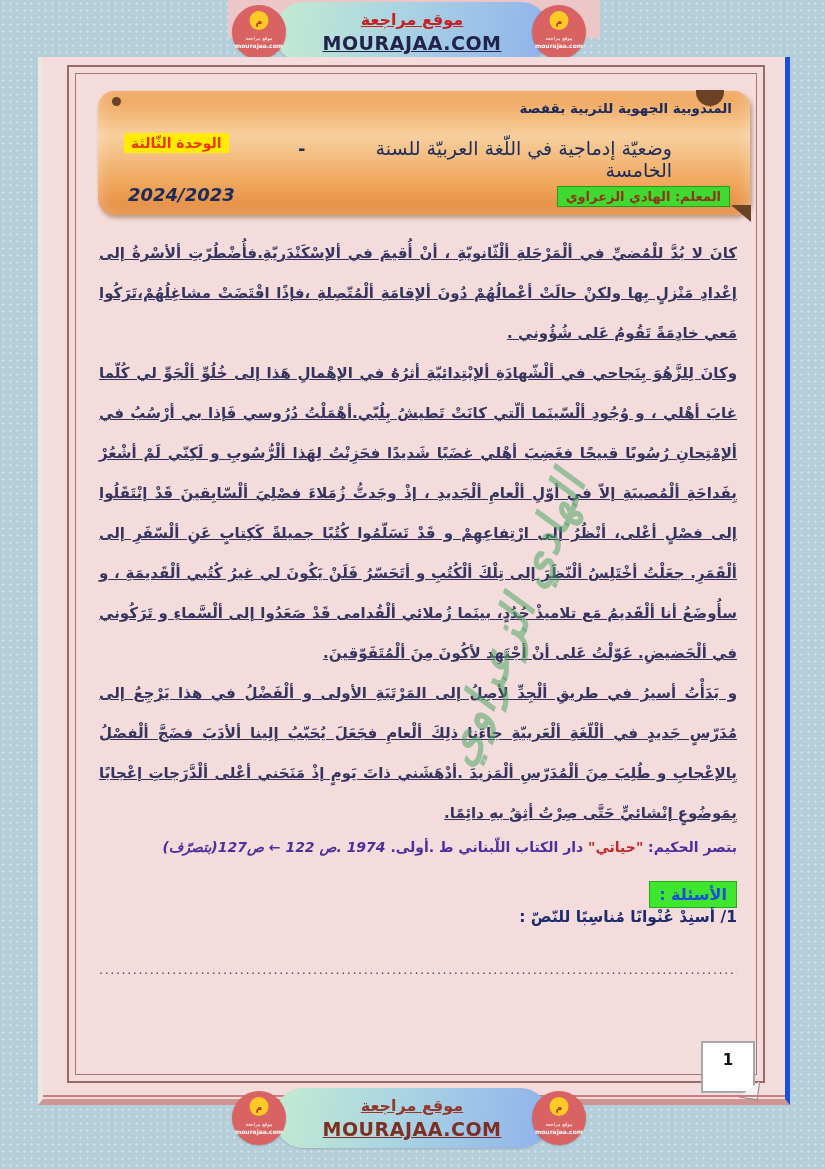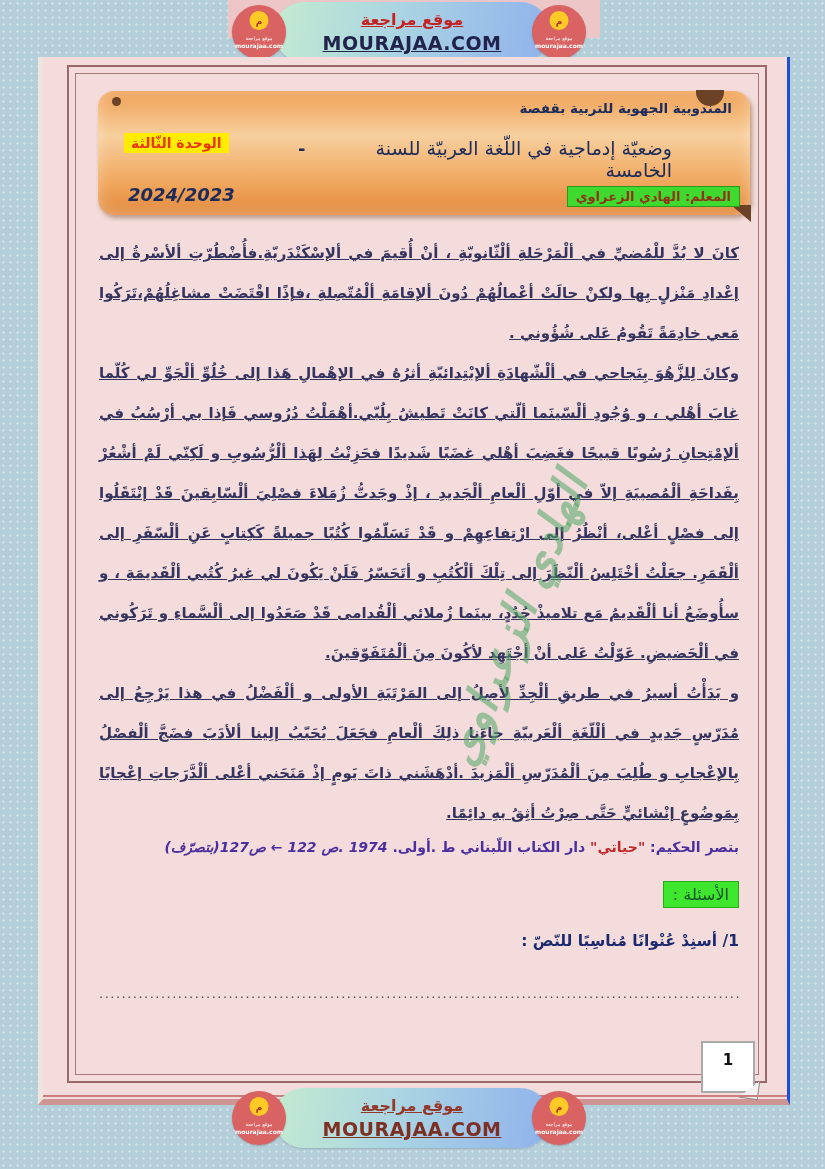--- a/index.html
+++ b/index.html
@@ -35,21 +35,21 @@
     width:19px;height:19px;border-radius:50%;background:#ffc926;
     display:flex;align-items:center;justify-content:center;
     font-size:9px;color:#b03020;font-weight:bold;
   }
   .logo .cap1{position:absolute;top:30px;left:0;right:0;text-align:center;font-size:5px;color:#ffffff;}
   .logo .cap2{position:absolute;top:37px;left:0;right:0;text-align:center;font-size:6px;color:#ffffff;font-weight:bold;}
   
   .page{
     position:absolute;left:38px;top:57px;width:752px;height:1048px;
     background:#f3dcdb;box-sizing:border-box;
-    border-left:5px solid #ece5e0;border-right:3px solid #1d4ed8;border-bottom:6px solid #cf9595;padding-left:40px;
+    border-left:5px solid #ece5e0;border-right:5px solid #1d4ed8;border-bottom:6px solid #cf9595;padding-left:40px;
   }
   .page .edge-line{position:absolute;left:0;right:0;bottom:2px;height:2px;background:#c97f7f;}
   .frame{
     position:absolute;left:24px;top:8px;right:20px;bottom:16px;
     border:2px solid #9a6a6a;outline:1px solid #a87878;outline-offset:-9px;
     pointer-events:none;
   }
   
   .header-box{
     position:absolute;left:55px;top:34px;width:652px;height:124px;border-radius:16px;
@@ -62,38 +62,38 @@
   .dept{position:absolute;top:9px;right:18px;font-size:13.5px;font-weight:bold;color:#1d2b5a;direction:rtl;}
   .title-row{position:absolute;top:46px;left:200px;right:78px;direction:rtl;display:flex;justify-content:space-between;align-items:baseline;}
   .title-main{font-size:19px;font-weight:normal;color:#1d2b5a;}
   .title-dash{font-size:18px;font-weight:bold;color:#1d2b5a;}
   .unit-badge{
     position:absolute;left:26px;top:42px;background:#ffec00;color:#e8380f;
     font-weight:bold;font-size:14px;padding:2px 7px;direction:rtl;
   }
   .year{position:absolute;left:30px;bottom:10px;color:#1d2b5a;font-weight:bold;font-size:18px;font-style:italic;}
   .teacher-badge{
-    position:absolute;right:10px;bottom:8px;background:#3fd92f;border:1px solid #2a9a1f;
+    position:absolute;right:20px;bottom:8px;background:#3fd92f;border:1px solid #2a9a1f;
     color:#8f3517;font-weight:bold;font-size:13px;padding:2px 8px;direction:rtl;
   }
   
   .content{position:absolute;left:56px;right:48px;top:176px;direction:rtl;}
   .text-heading{font-size:17px;font-weight:bold;color:#14144e;margin:0 0 18px 0;}
   .body-par{
     font-size:15px;line-height:40px;font-weight:600;color:#34345e;
     margin:0;text-align:justify;text-decoration:underline;
   }
   .attribution{margin-top:6px;font-size:14px;font-weight:bold;color:#4b2f9e;text-align:right;direction:rtl;}
   .attribution .work{color:#c3272b;}
   .attribution .tail{font-style:italic;}
   .questions-badge{
     display:inline-block;margin-top:26px;background:#3fe62e;border:1px solid #28aa1c;
-    color:#14532d;font-weight:normal;font-size:16px;padding:3px 9px;
+    color:#1d4ed8;font-weight:bold;font-size:16px;padding:3px 9px;
   }
-  .question{margin-top:24px;font-size:15.5px;font-weight:bold;color:#1d2b6e;text-align:right;}
+  .question{font-size:15.5px;font-weight:bold;color:#1d2b6e;text-align:right;}
   .dots{
     margin-top:36px;font-size:13px;letter-spacing:1.5px;color:#4a4a4a;
     white-space:nowrap;overflow:hidden;direction:ltr;text-align:left;height:16px;
   }
   
   .watermark{
     position:absolute;right:238px;top:408px;
     font-size:46px;font-weight:bold;font-style:italic;letter-spacing:7px;
     color:rgba(78,166,100,.55);direction:rtl;white-space:nowrap;
     transform:rotate(-68deg);transform-origin:right top;

